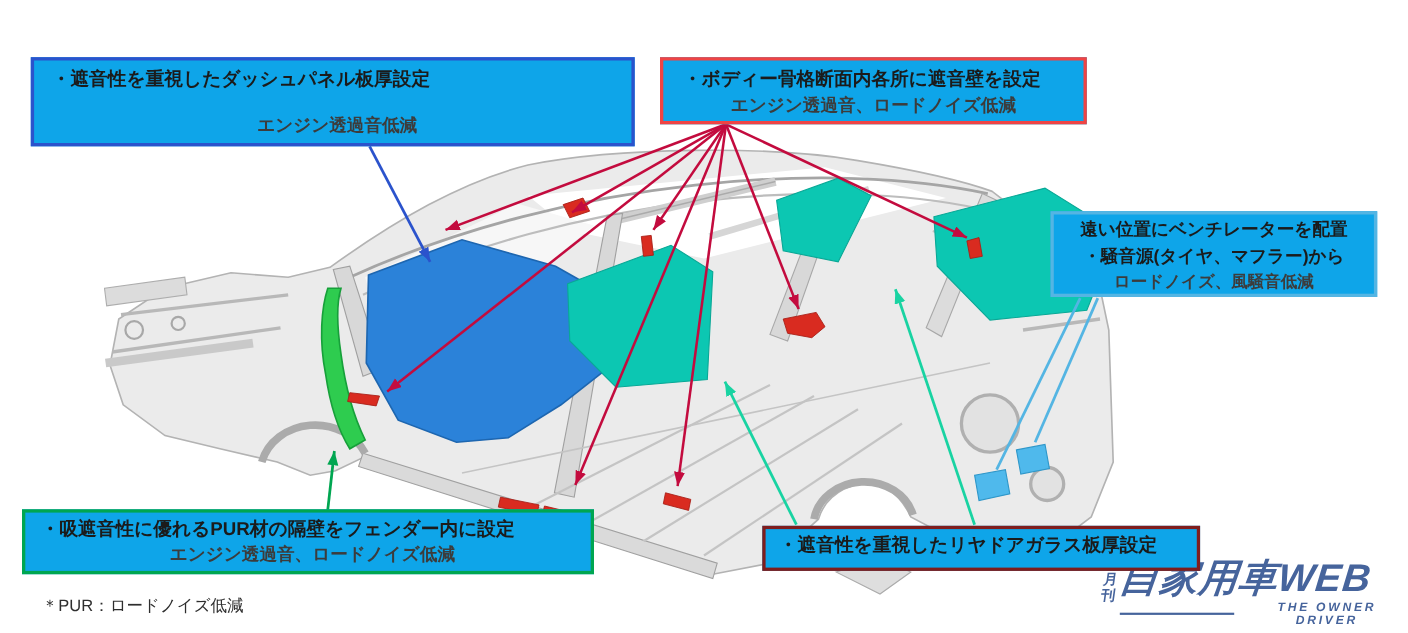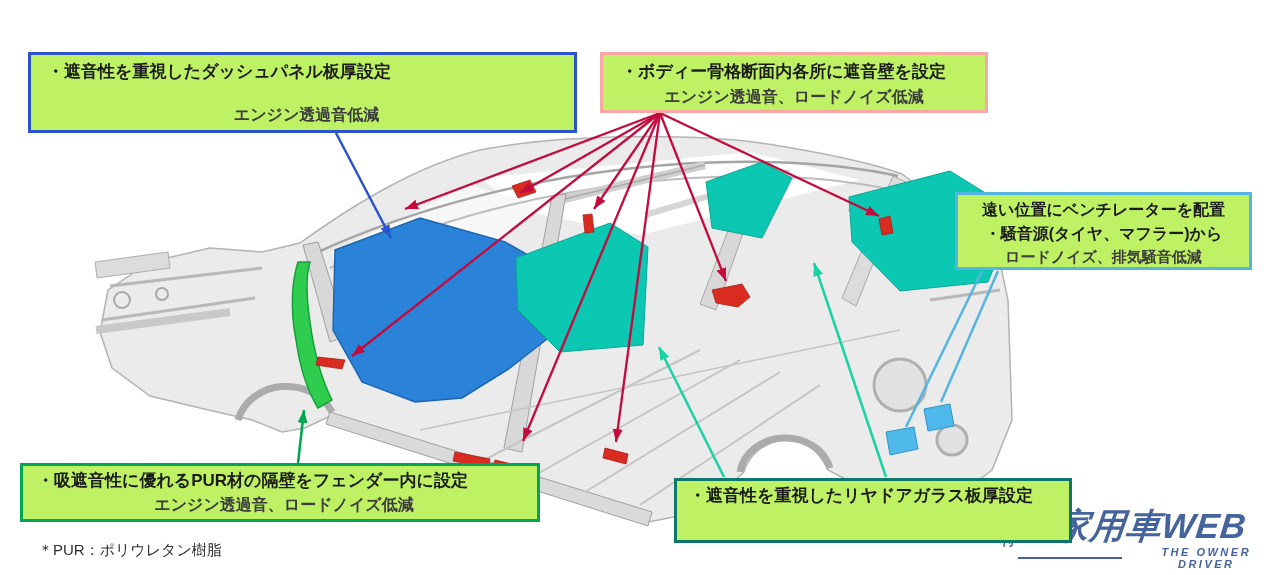--- a/index.html
+++ b/index.html
@@ -1,40 +1,40 @@
 <!DOCTYPE html>
 <html><head>
 <meta charset="utf-8">
 <style>
   html,body{margin:0;padding:0;background:#ffffff;}
   body{font-family:"Liberation Sans","DejaVu Sans",sans-serif;}
   .stage{position:relative;width:1280px;height:575px;background:#ffffff;overflow:hidden;}
   .stage svg{position:absolute;left:0;top:0;}
 
-  .callout{position:absolute;background:#bef264;box-sizing:border-box;z-index:5;overflow:hidden;white-space:nowrap;}
+  .callout{position:absolute;background:#0ea5e9;box-sizing:border-box;z-index:5;overflow:hidden;white-space:nowrap;}
   .callout .b{font-weight:bold;color:#1b1b1b;}
   .callout .effect{font-weight:bold;color:#3c3c3c;text-align:center;}
 
   .box-dash{left:28px;top:52px;width:549px;height:81px;border:3px solid #2b53cc;padding:4px 8px 0 16px;}
   .box-dash .b{font-size:17px;line-height:25px;}
   .box-dash .effect{font-size:16px;line-height:24px;margin-top:19px;}
 
-  .box-frame{left:600px;top:52px;width:388px;height:61px;border:3px solid #fca5a5;padding:4px 8px 0 18px;}
+  .box-frame{left:600px;top:52px;width:388px;height:61px;border:3px solid #ef4444;padding:4px 8px 0 18px;}
   .box-frame .b{font-size:17px;line-height:26px;}
   .box-frame .effect{font-size:16px;line-height:23px;padding-right:10px;}
 
   .box-vent{left:955px;top:192px;width:297px;height:78px;border:3px solid #54b5e3;padding:3px 4px 0 4px;text-align:center;}
   .box-vent .b{font-size:16px;line-height:24px;}
   .box-vent .effect{font-size:15px;line-height:22px;}
 
   .box-fender{left:20px;top:463px;width:520px;height:59px;border:3px solid #00a651;padding:2px 6px 0 14px;}
   .box-fender .b{font-size:17px;line-height:26px;}
   .box-fender .effect{font-size:16px;line-height:22px;}
 
-  .box-rglass{left:674px;top:478px;width:398px;height:65px;border:3px solid #0f766e;padding:2px 6px 0 12px;}
+  .box-rglass{left:693px;top:478px;width:398px;height:41px;border:3px solid #7f1d1d;padding:2px 6px 0 12px;}
   .box-rglass .b{font-size:17px;line-height:26px;}
   .box-rglass .effect{font-size:15px;line-height:21px;}
 
   .footnote{position:absolute;left:38px;top:541px;font-size:15px;color:#2e2e2e;z-index:5;}
 
   .logo{position:absolute;left:1002px;top:506px;display:flex;align-items:flex-start;color:#46649c;z-index:4;}
   .logo-prefix{width:16px;font-size:13px;line-height:14px;font-weight:bold;word-break:break-all;
                transform:skewX(-8deg);margin-top:14px;}
   .logo-main{display:flex;flex-direction:column;}
   .logo-title{font-size:35px;font-weight:bold;font-style:italic;letter-spacing:1px;
@@ -170,33 +170,33 @@
   </div>
 
   <div class="callout box-frame">
     <div class="b">・ボディー骨格断面内各所に遮音壁を設定</div>
     <div class="effect">エンジン透過音、ロードノイズ低減</div>
   </div>
 
   <div class="callout box-vent">
     <div class="b">遠い位置にベンチレーターを配置</div>
     <div class="b">・騒音源(タイヤ、マフラー)から</div>
-    <div class="effect">ロードノイズ、排気騒音低減</div>
+    <div class="effect">ロードノイズ、風騒音低減</div>
   </div>
 
   <div class="callout box-fender">
     <div class="b">・吸遮音性に優れるPUR材の隔壁をフェンダー内に設定</div>
     <div class="effect">エンジン透過音、ロードノイズ低減</div>
   </div>
 
   <div class="callout box-rglass">
     <div class="b">・遮音性を重視したリヤドアガラス板厚設定</div>
   </div>
 
-  <div class="footnote">＊PUR：ポリウレタン樹脂</div>
+  <div class="footnote">＊PUR：ロードノイズ低減</div>
 
   <div class="logo">
     <div class="logo-prefix">月刊</div>
     <div class="logo-main">
       <div class="logo-title">自家用車WEB</div>
       <div class="logo-sub">
         <div class="logo-rule"></div>
         <div class="logo-tagline">THE OWNER DRIVER</div>
       </div>
     </div>

